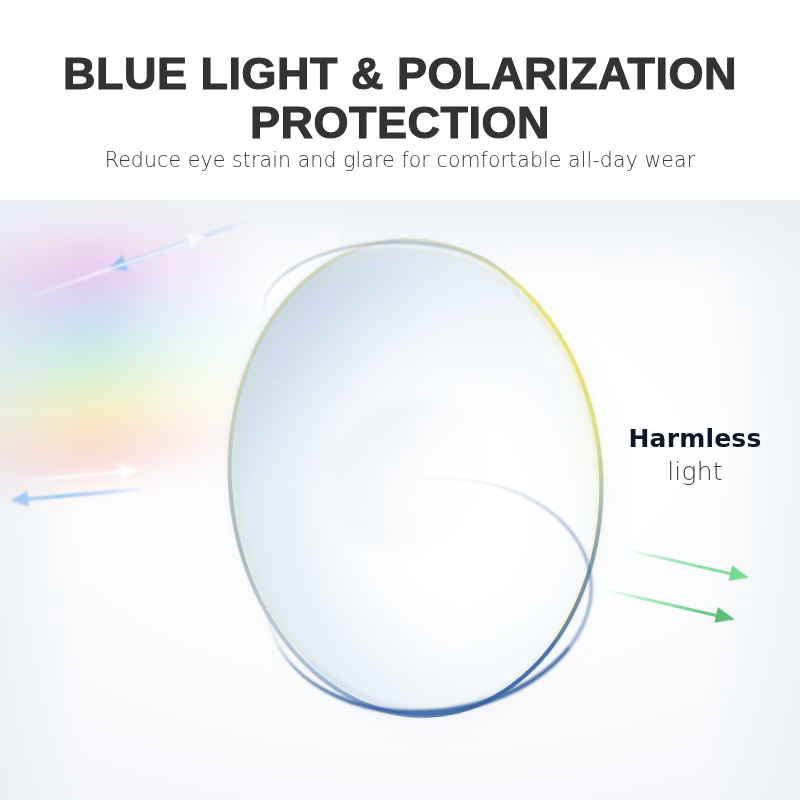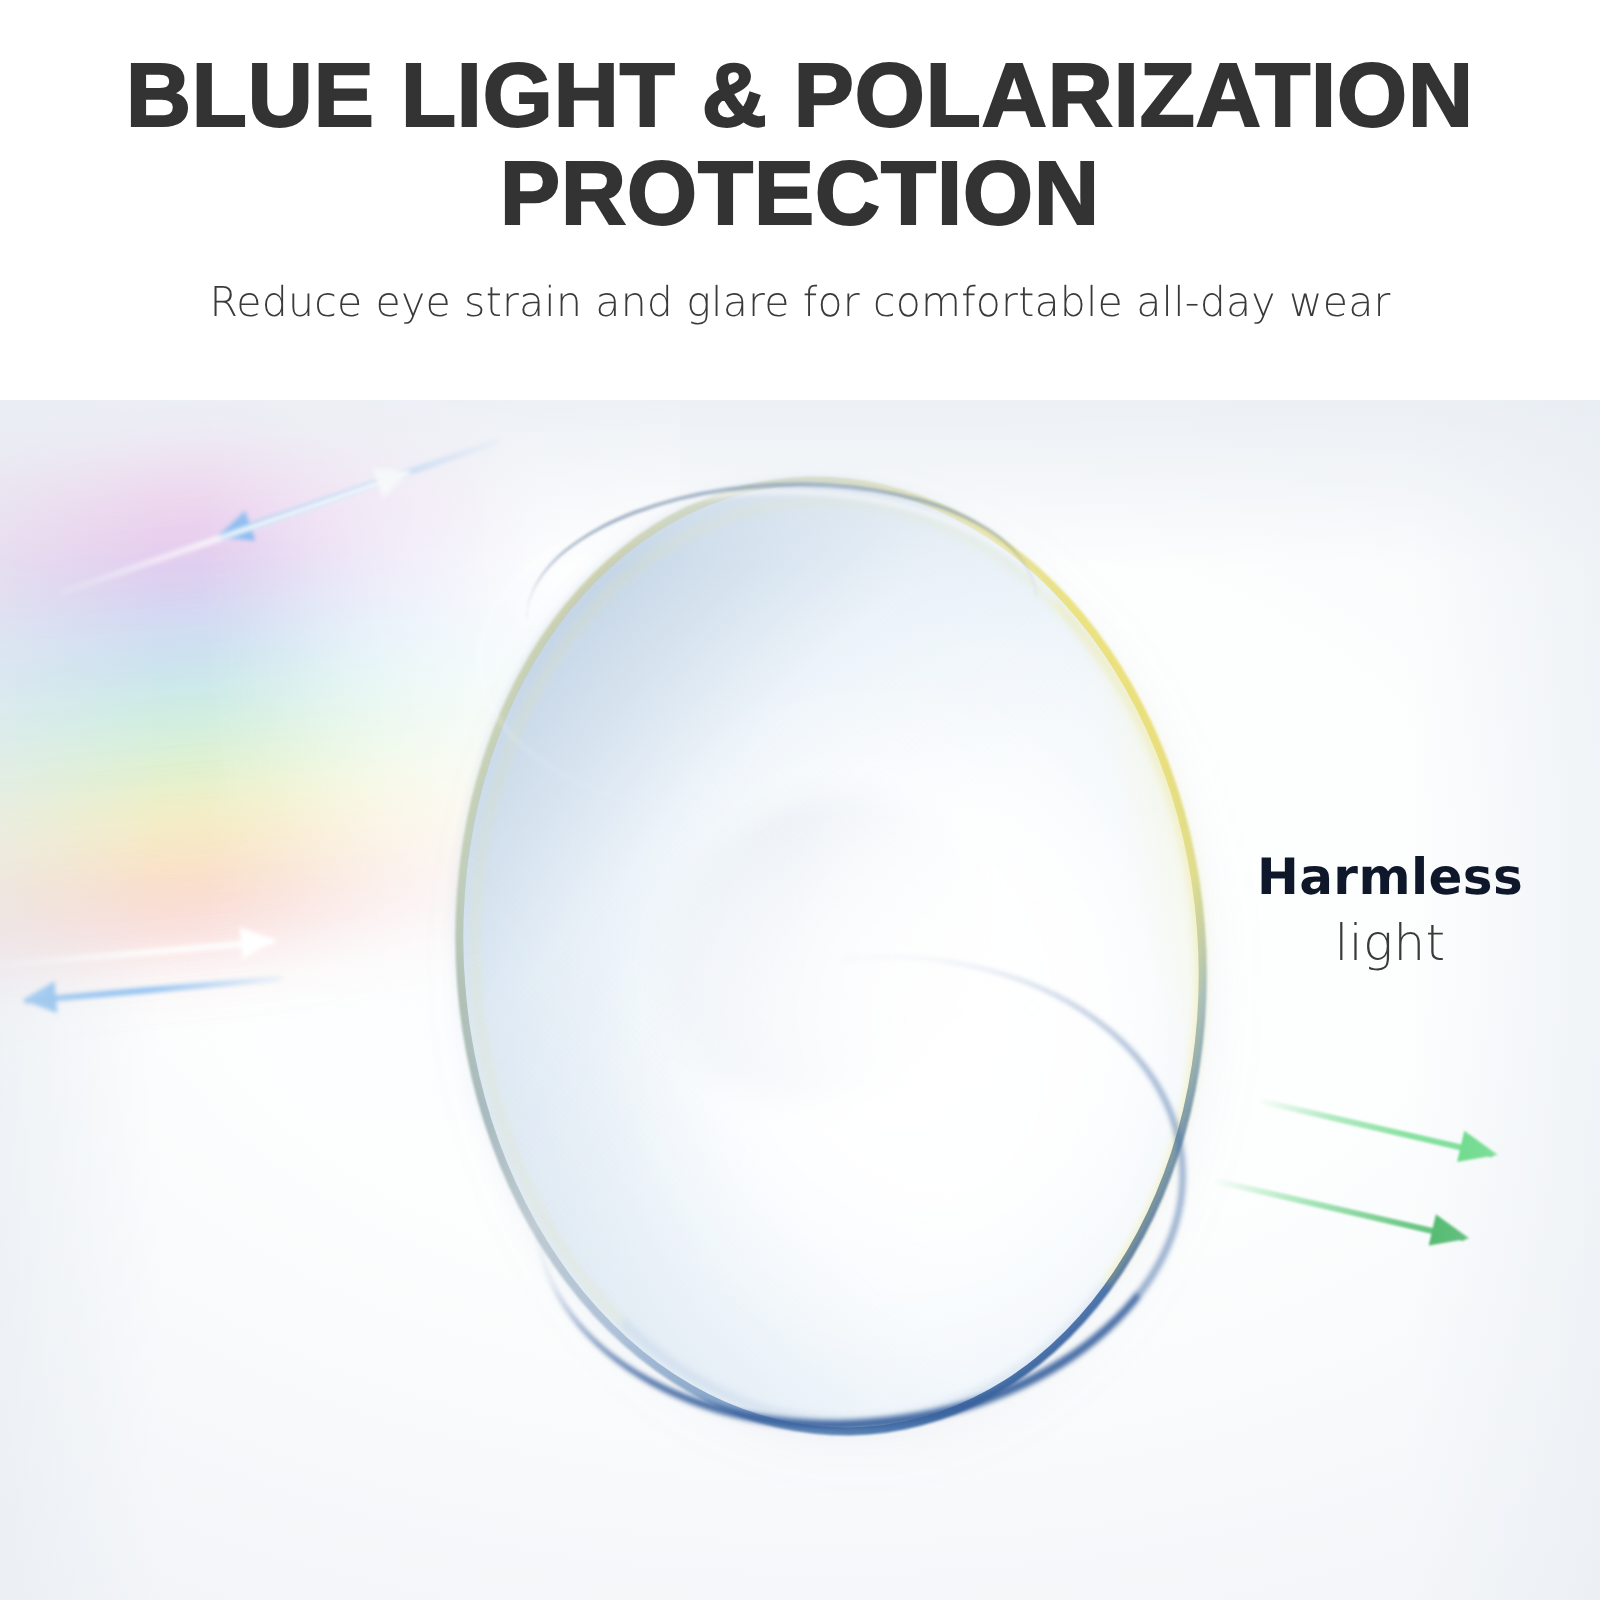--- a/index.html
+++ b/index.html
@@ -24,37 +24,37 @@
     position: absolute;
     left: 0; top: 0;
     width: 800px;
     height: 200px;
     background: #ffffff;
     z-index: 40;
     display: flex;
     flex-direction: column;
     align-items: center;
     justify-content: flex-start;
-    padding-top: 23px;
+    padding-top: 49px;
     box-sizing: border-box;
   }
   .title {
     font-family: "Liberation Sans Narrow", "Liberation Sans", sans-serif;
     font-weight: 700;
     font-size: 45px;
     line-height: 49px;
     letter-spacing: 0.5px;
     color: #333333;
     text-align: center;
     text-transform: uppercase;
     width: 770px;
     -webkit-text-stroke: 1.1px #333333;
   }
   .subtitle {
-    margin-top: 18px;
+    margin-top: 1px;
     font-family: "DejaVu Sans", sans-serif;
     font-weight: 300;
     font-size: 20.5px;
     letter-spacing: 0.1px;
     color: #3a3a3a;
     text-align: center;
   }
 
   
   .photo {

